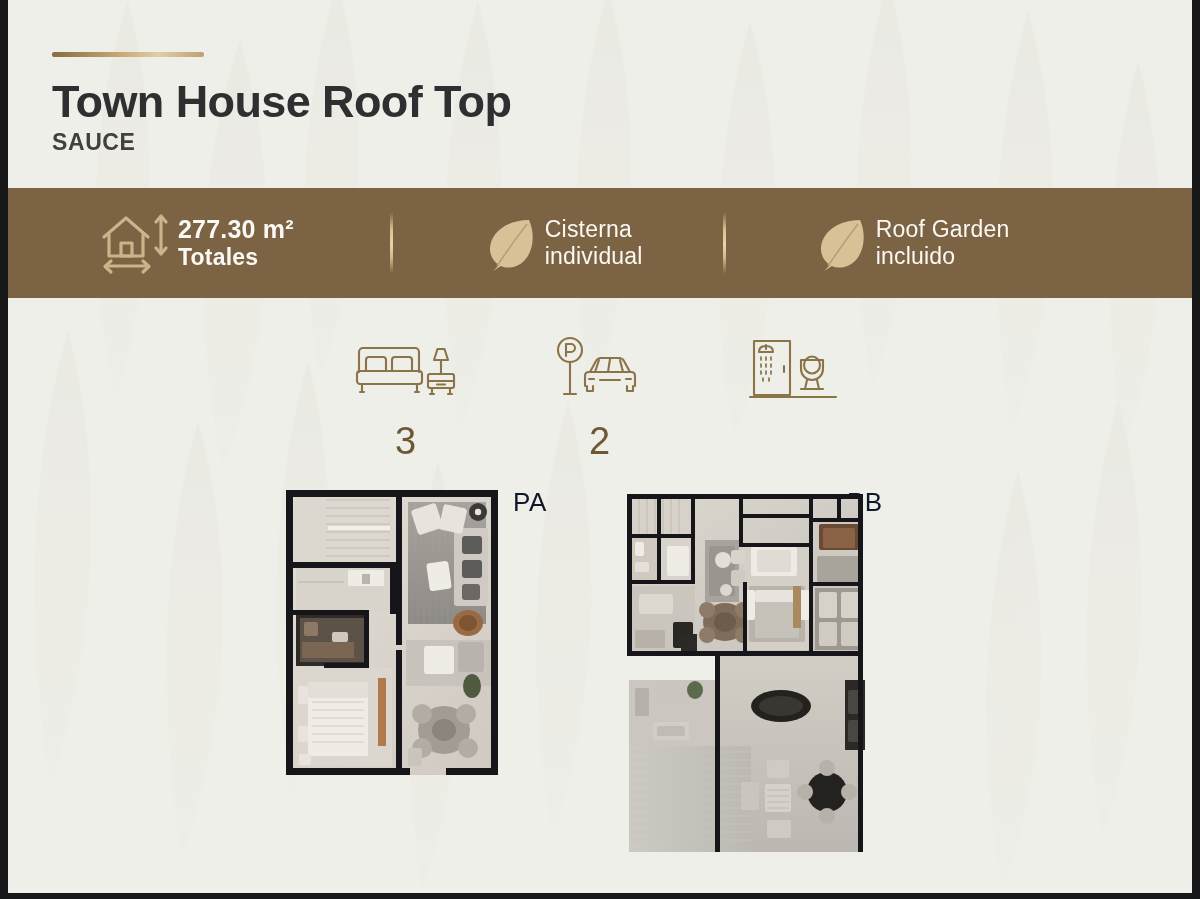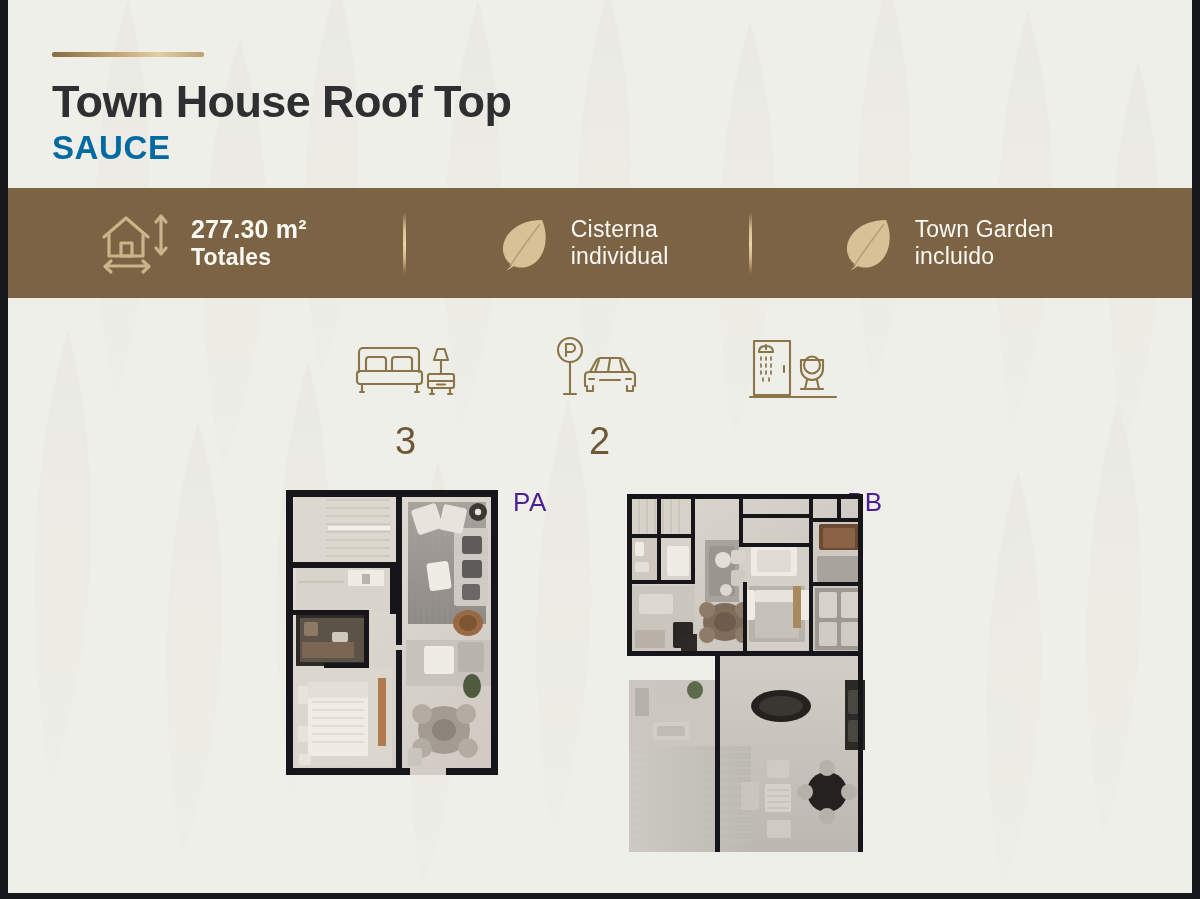--- a/index.html
+++ b/index.html
@@ -36,33 +36,33 @@
     width: 152px; height: 5px; border-radius: 2px;
     background: linear-gradient(90deg,#8a6b3e 0%,#c7a875 45%,#e2cda4 70%,#bda074 100%);
   }
   .title {
     margin-top: 22px;
     font-size: 45px; font-weight: 700; letter-spacing: -.6px;
     color: #2e2f31; line-height: 1.02;
   }
   .subtitle {
     margin-top: 6px;
-    font-size: 33px; font-weight: 700; letter-spacing: .6px;
-    color: #0369a1; line-height: 1.02;
+    font-size: 23px; font-weight: 700; letter-spacing: .6px;
+    color: #404040; line-height: 1.02;
   }
 
   
   .featurebar {
     position: absolute; left: 0; right: 0; top: 188px;
     height: 110px;
     background: #7b6344;
     display: flex; align-items: center;
   }
   .feature {
-    display: flex; align-items: center; gap: 21px;
+    display: flex; align-items: center; gap: 8px;
     color: #fbf9f4;
   }
   .f-area  { margin-left: 90px; }
   .f-cist  { margin-left: 0; }
   .f-roof  { margin-left: 0; }
   .f-icon { flex: 0 0 auto; display: block; }
   .f-text { line-height: 1.18; }
   .f-strong { font-size: 25px; font-weight: 700; letter-spacing: .2px; }
   .f-sub    { font-size: 23px; font-weight: 700; letter-spacing: .2px; }
   .f-line1, .f-line2 { font-size: 23px; font-weight: 400; letter-spacing: .2px; display:block; }
@@ -87,21 +87,21 @@
     color: #6d5735;
   }
 
   
   .plans { position: absolute; top: 490px; left: 0; right: 0; height: 400px; }
   .plan { position: absolute; }
   .plan-pa { left: 278px; top: 0; width: 212px; height: 285px; }
   .plan-pb { left: 611px; top: 0; width: 252px; height: 375px; }
   .plan-label {
     position: absolute; font-size: 26px; font-weight: 400;
-    color: #4c1d95; letter-spacing: .5px;
+    color: #0f172a; letter-spacing: .5px;
   }
   .label-pa { left: 505px; top: 487px; }
   .label-pb { left: 839px; top: 487px; }
   .plan svg { display: block; }
 </style>
 </head>
 <body>
 
 <div id="page">
   <div class="sheet">
@@ -179,21 +179,21 @@
       <div class="sp-c"></div>
       <div class="divider"></div>
       <div class="sp-d"></div>
 
       <div class="feature f-roof">
         <svg class="f-icon" width="52" height="56" viewBox="0 0 52 56">
           <path d="M44 5 C20 5 5 19 5 34 C5 41 9 47 14 50 L8 56 L16 51 C22 54 32 53 39 46 C49 36 50 18 44 5 Z" fill="#d9c197"></path>
           <path d="M42 9 C32 22 22 36 12 51" fill="none" stroke="#b79f78" stroke-width="1.6"></path>
         </svg>
         <div class="f-text">
-          <span class="f-line1">Town Garden</span>
+          <span class="f-line1">Roof Garden</span>
           <span class="f-line2">incluido</span>
         </div>
       </div>
     </div>
 
     <div class="amenities">
 
       <div class="amenity">
         <div class="a-icon">
           <svg width="104" height="66" viewBox="0 0 104 66">

